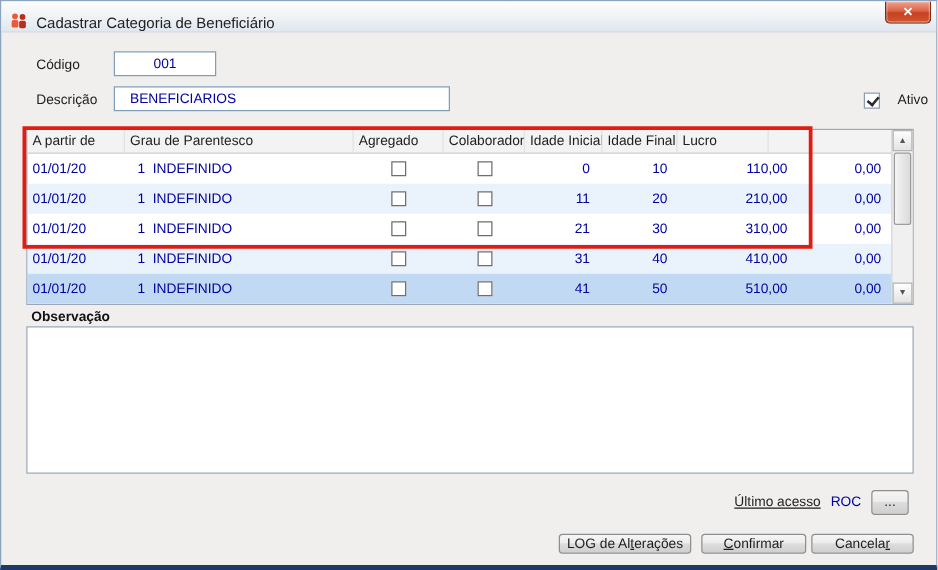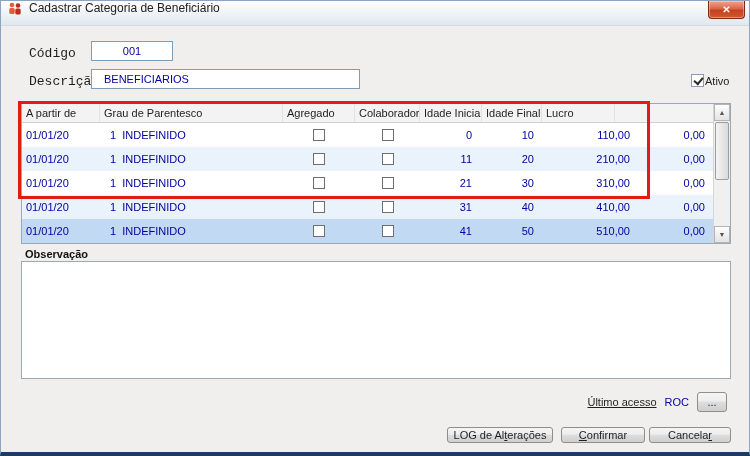--- a/index.html
+++ b/index.html
@@ -10,44 +10,44 @@
     border: 1px solid #8ba4c0;
     border-bottom: 4px solid #1c3a63;
     overflow: hidden;
     font-size: 11px; color: #1e1e1e;
   }
   
   .titlebar {
     position: absolute; left: 0; top: 0; right: 0; height: 25px;
     background: linear-gradient(#fdfdfe, #eef2f6 55%, #e0e7ee);
     border-bottom: 1px solid #d4dae1;
-    display: flex; align-items: flex-start; padding-left: 6px;
+    display: flex; align-items: flex-end; padding-left: 6px;
   }
   .title-icon { width: 16px; height: 16px; margin-right: 6px; flex: 0 0 auto; }
   .title-text { font-size: 12px; color: #222; }
   .close-btn {
     position: absolute; right: 4px; top: 0; width: 37px; height: 18px;
     background: linear-gradient(#f0a58e, #dd6448 45%, #c54220 55%, #d4552f);
     border: 1px solid #7e2a16; border-top: none;
     border-radius: 0 0 4px 4px;
     box-shadow: inset 0 0 0 1px rgba(255,255,255,0.35);
     color: #fff; font-size: 10px; font-weight: bold;
     display: flex; align-items: center; justify-content: center;
     cursor: default;
   }
   
-  .field-label { position: absolute; font-size: 13px; color: #1e1e1e; font-family: Liberation Mono, monospace; }
+  .field-label { position: absolute; font-size: 11px; color: #1e1e1e; }
   .textbox {
     position: absolute; background: #fff; border: 1px solid #7f9db9;
     color: #0000a0; font-size: 11px; font-family: "Liberation Sans", sans-serif;
     display: flex; align-items: center; padding: 0 12px;
   }
   #codigo-input { left: 90px; top: 40px; width: 82px; height: 20px; justify-content: center; }
   #descricao-input { left: 90px; top: 68px; width: 269px; height: 20px; }
-  .ativo-wrap { position: absolute; left: 690px; top: 73px; display: flex; align-items: center; gap: 1px; }
+  .ativo-wrap { position: absolute; left: 690px; top: 73px; display: flex; align-items: flex-start; gap: 14px; }
   .checkbox {
     width: 13px; height: 13px; background: #fff; border: 1px solid #8a9cb2;
     position: relative; display: inline-block;
   }
   .checkbox.checked::after {
     content: ""; position: absolute; left: 2px; top: 2px; width: 7px; height: 4px;
     border-left: 2px solid #2a2a2a; border-bottom: 2px solid #2a2a2a;
     transform: rotate(-50deg);
   }
   

